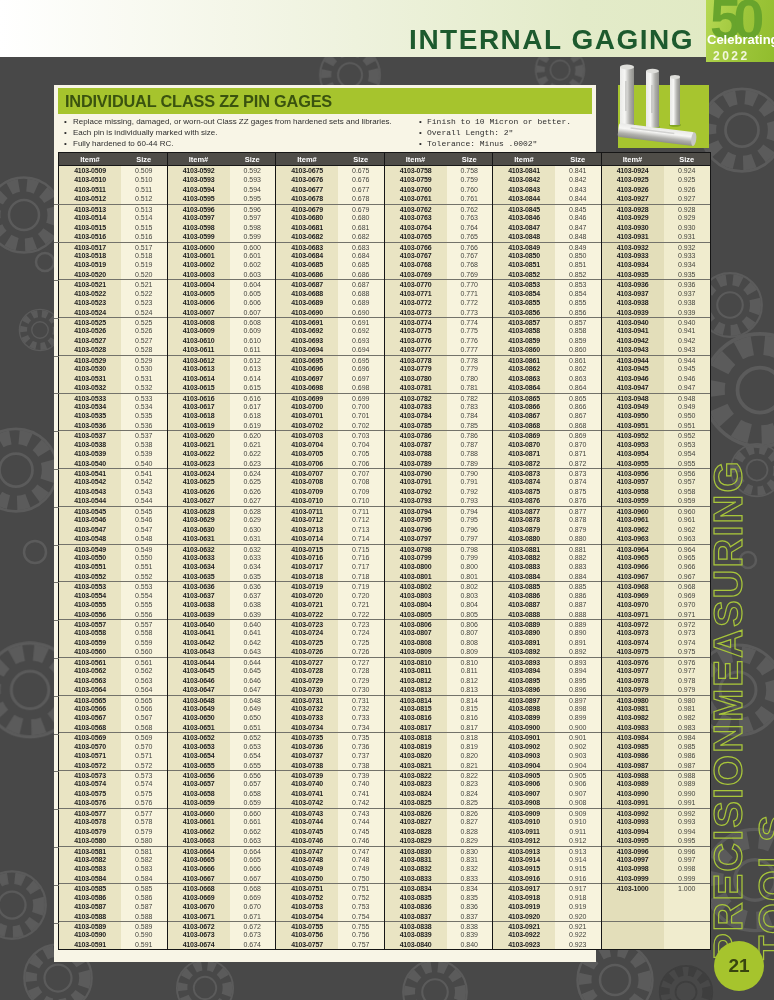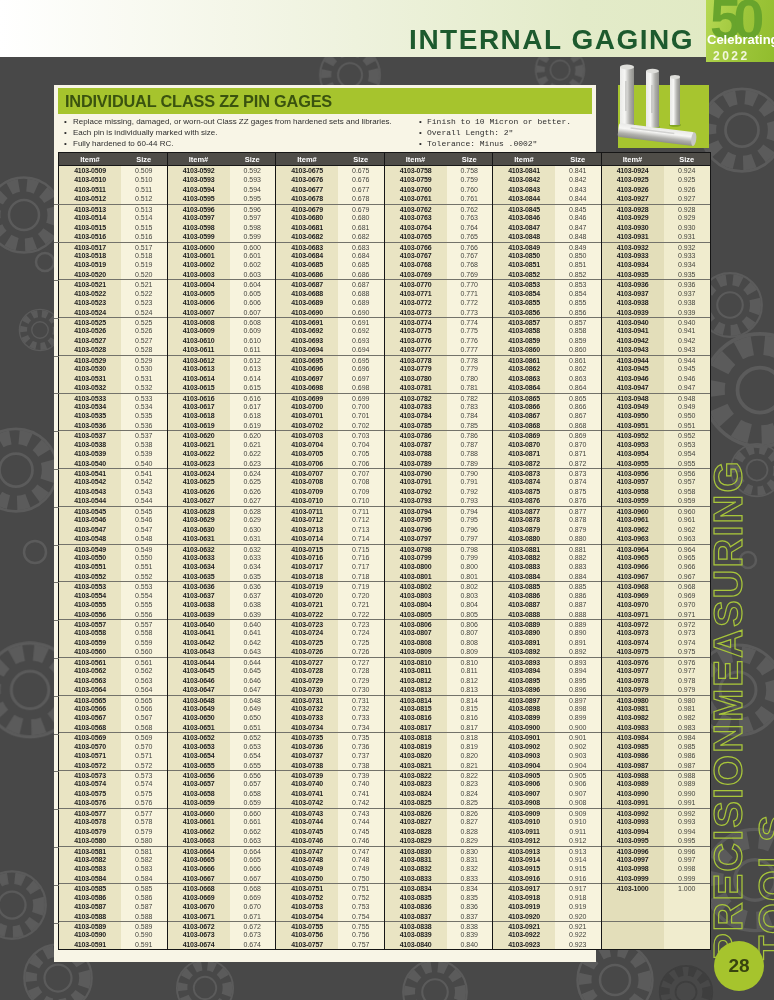--- a/index.html
+++ b/index.html
@@ -1201,16 +1201,16 @@
       <div class="tick" style="top: 686.3px; left: 0px;"></div>
       <div class="tick" style="top: 724.1px; left: 0px;"></div>
       <div class="tick" style="top: 761.9px; left: 0px;"></div>
       <div class="tick" style="top: 799.7px; left: 0px;"></div>
       <div class="tick" style="top: 837.5px; left: 0px;"></div>
     </div>
 
   <div class="side-text">PRECISIONMEASURING TOOLS</div>
 
   <div class="page-circle">
-    <span>28</span>
+    <span>21</span>
   </div>
 
 </div>
 
 </body></html>

